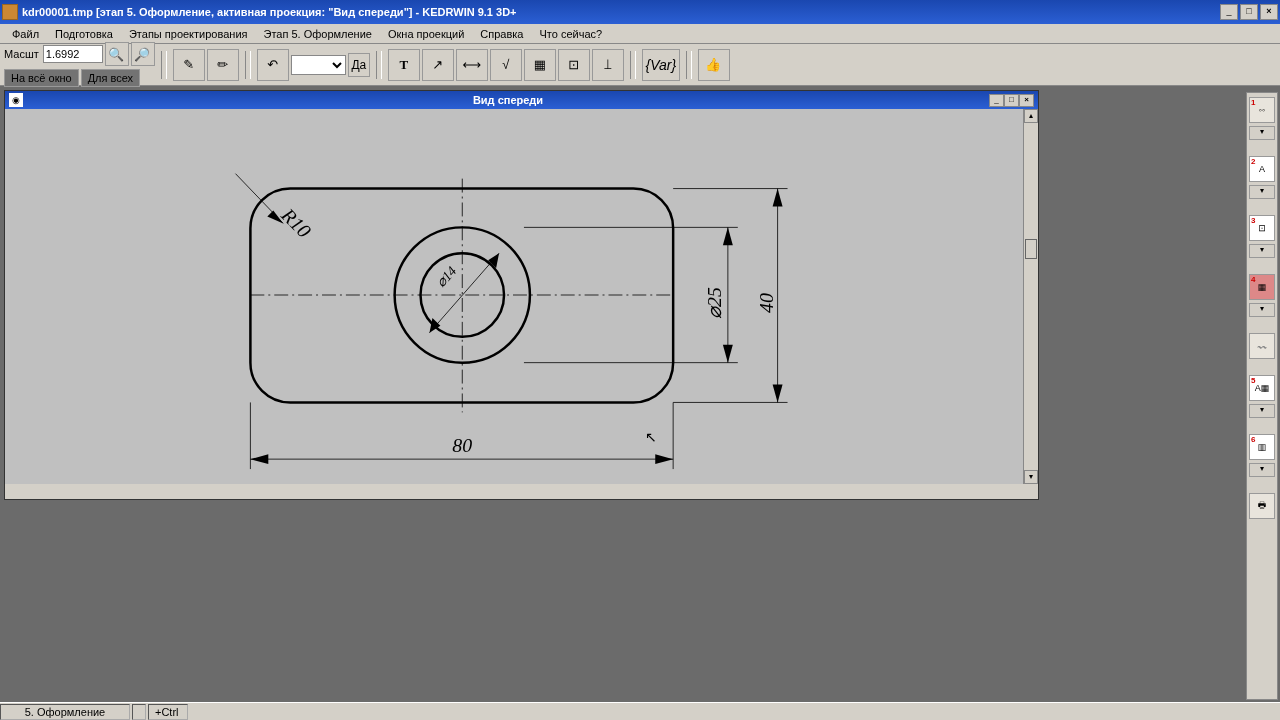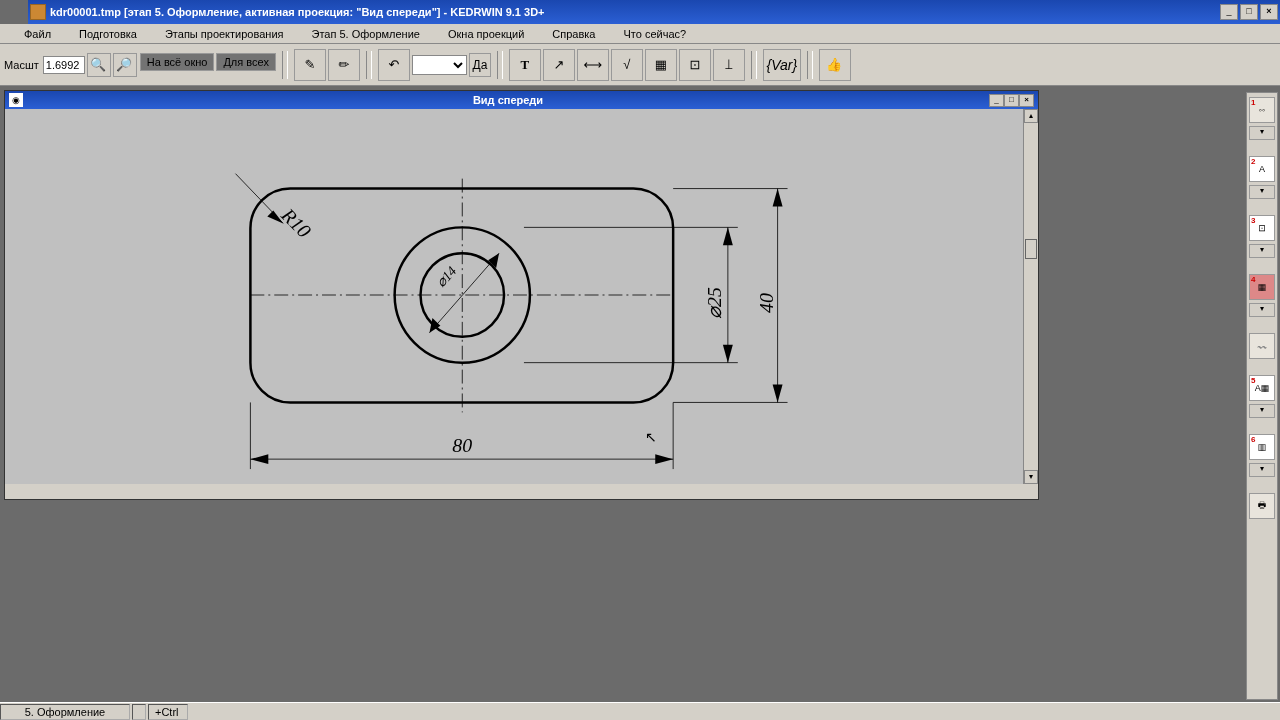--- a/index.html
+++ b/index.html
@@ -1,36 +1,36 @@
 <!DOCTYPE html>
 <html><head>
 <meta charset="utf-8">
 <style>
   * { box-sizing: border-box; margin: 0; padding: 0; font-family: Tahoma, sans-serif; }
   body { width: 1280px; height: 720px; background: #6b6b6b; overflow: hidden; user-select: none; }
   
-  .titlebar { height: 22px; background: linear-gradient(#1a47b0, #2b5fd4); display: flex; align-items: center; padding: 12px 2px; color: #fff; font-size: 11px; margin-left: 28px; }
+  .titlebar { height: 22px; background: linear-gradient(#1a47b0, #2b5fd4); display: flex; align-items: center; padding: 12px 2px; color: #fff; font-size: 11px; }
   .titlebar .ico { width: 16px; height: 16px; background: #cc8833; margin-right: 4px; border: 1px solid #996622; }
   .titlebar .title { flex: 1; font-weight: bold; }
   .winbtns { display: flex; gap: 2px; }
   .winbtn { width: 18px; height: 16px; background: #d4d0c8; border: 1px solid #888; font-size: 9px; text-align: center; line-height: 12px; color: #000; cursor: pointer; }
   .winbtn.close { font-weight: bold; }
   
   .menubar { height: 20px; background: #d4d0c8; border-bottom: 1px solid #888; display: flex; align-items: center; padding: 0 4px; font-size: 11px; }
-  .menuitem { padding: 2px 8px; cursor: pointer; margin-left: 12px; }
+  .menuitem { padding: 2px 8px; cursor: pointer; }
   
   .toolbar { height: 42px; background: #d4d0c8; border-bottom: 1px solid #888; display: flex; align-items: center; padding: 2px 4px; gap: 2px; }
   .toolbar .lbl { font-size: 11px; margin-right: 2px; }
-  .toolbar input[type=text] { width: 42px; height: 18px; font-size: 11px; border: 1px solid #888; background: #fff; padding: 0 2px; }
+  .toolbar input[type=text] { width: 60px; height: 18px; font-size: 11px; border: 1px solid #888; background: #fff; padding: 0 2px; }
   .tbtn { width: 24px; height: 24px; background: #d4d0c8; border: 1px solid #999; cursor: pointer; display: flex; align-items: center; justify-content: center; font-size: 13px; }
   .tbtn.big { width: 32px; height: 32px; }
   .tsep { width: 6px; height: 28px; border-left: 1px solid #888; border-right: 1px solid #fff; margin: 0 4px; }
   .combo { width: 55px; height: 20px; background: #fff; border: 1px solid #888; font-size: 11px; }
   .toolbar .btntxt { height: 18px; padding: 0 6px; font-size: 11px; background: #737373; border: 1px solid #999; cursor: pointer; }
-  .tcol { display: flex; flex-direction: row; gap: 3px; }
+  .tcol { display: flex; flex-direction: column; gap: 3px; }
   
   .workspace { position: absolute; top: 90px; left: 4px; right: 40px; bottom: 20px; background: #6b6b6b; }
   
   .docwin { position: absolute; left: 0; top: 0; width: 1035px; height: 410px; background: #d4d0c8; border: 1px solid #333; }
   .doctitle { height: 18px; background: linear-gradient(#1a47b0, #2b5fd4); color: #fff; font-size: 11px; display: flex; align-items: center; padding: 0 4px; }
   .doctitle .ico { width: 14px; height: 14px; background: #fff; margin-right: 4px; font-size: 9px; color: #000; text-align: center; line-height: 14px; }
   .doctitle .t { flex: 1; font-weight: bold; text-align: center; }
   .doctitle .winbtn { width: 15px; height: 13px; font-size: 8px; line-height: 10px; }
   
   .canvas { position: absolute; top: 18px; left: 0; right: 15px; bottom: 15px; background: #c0c0c0; overflow: hidden; }

